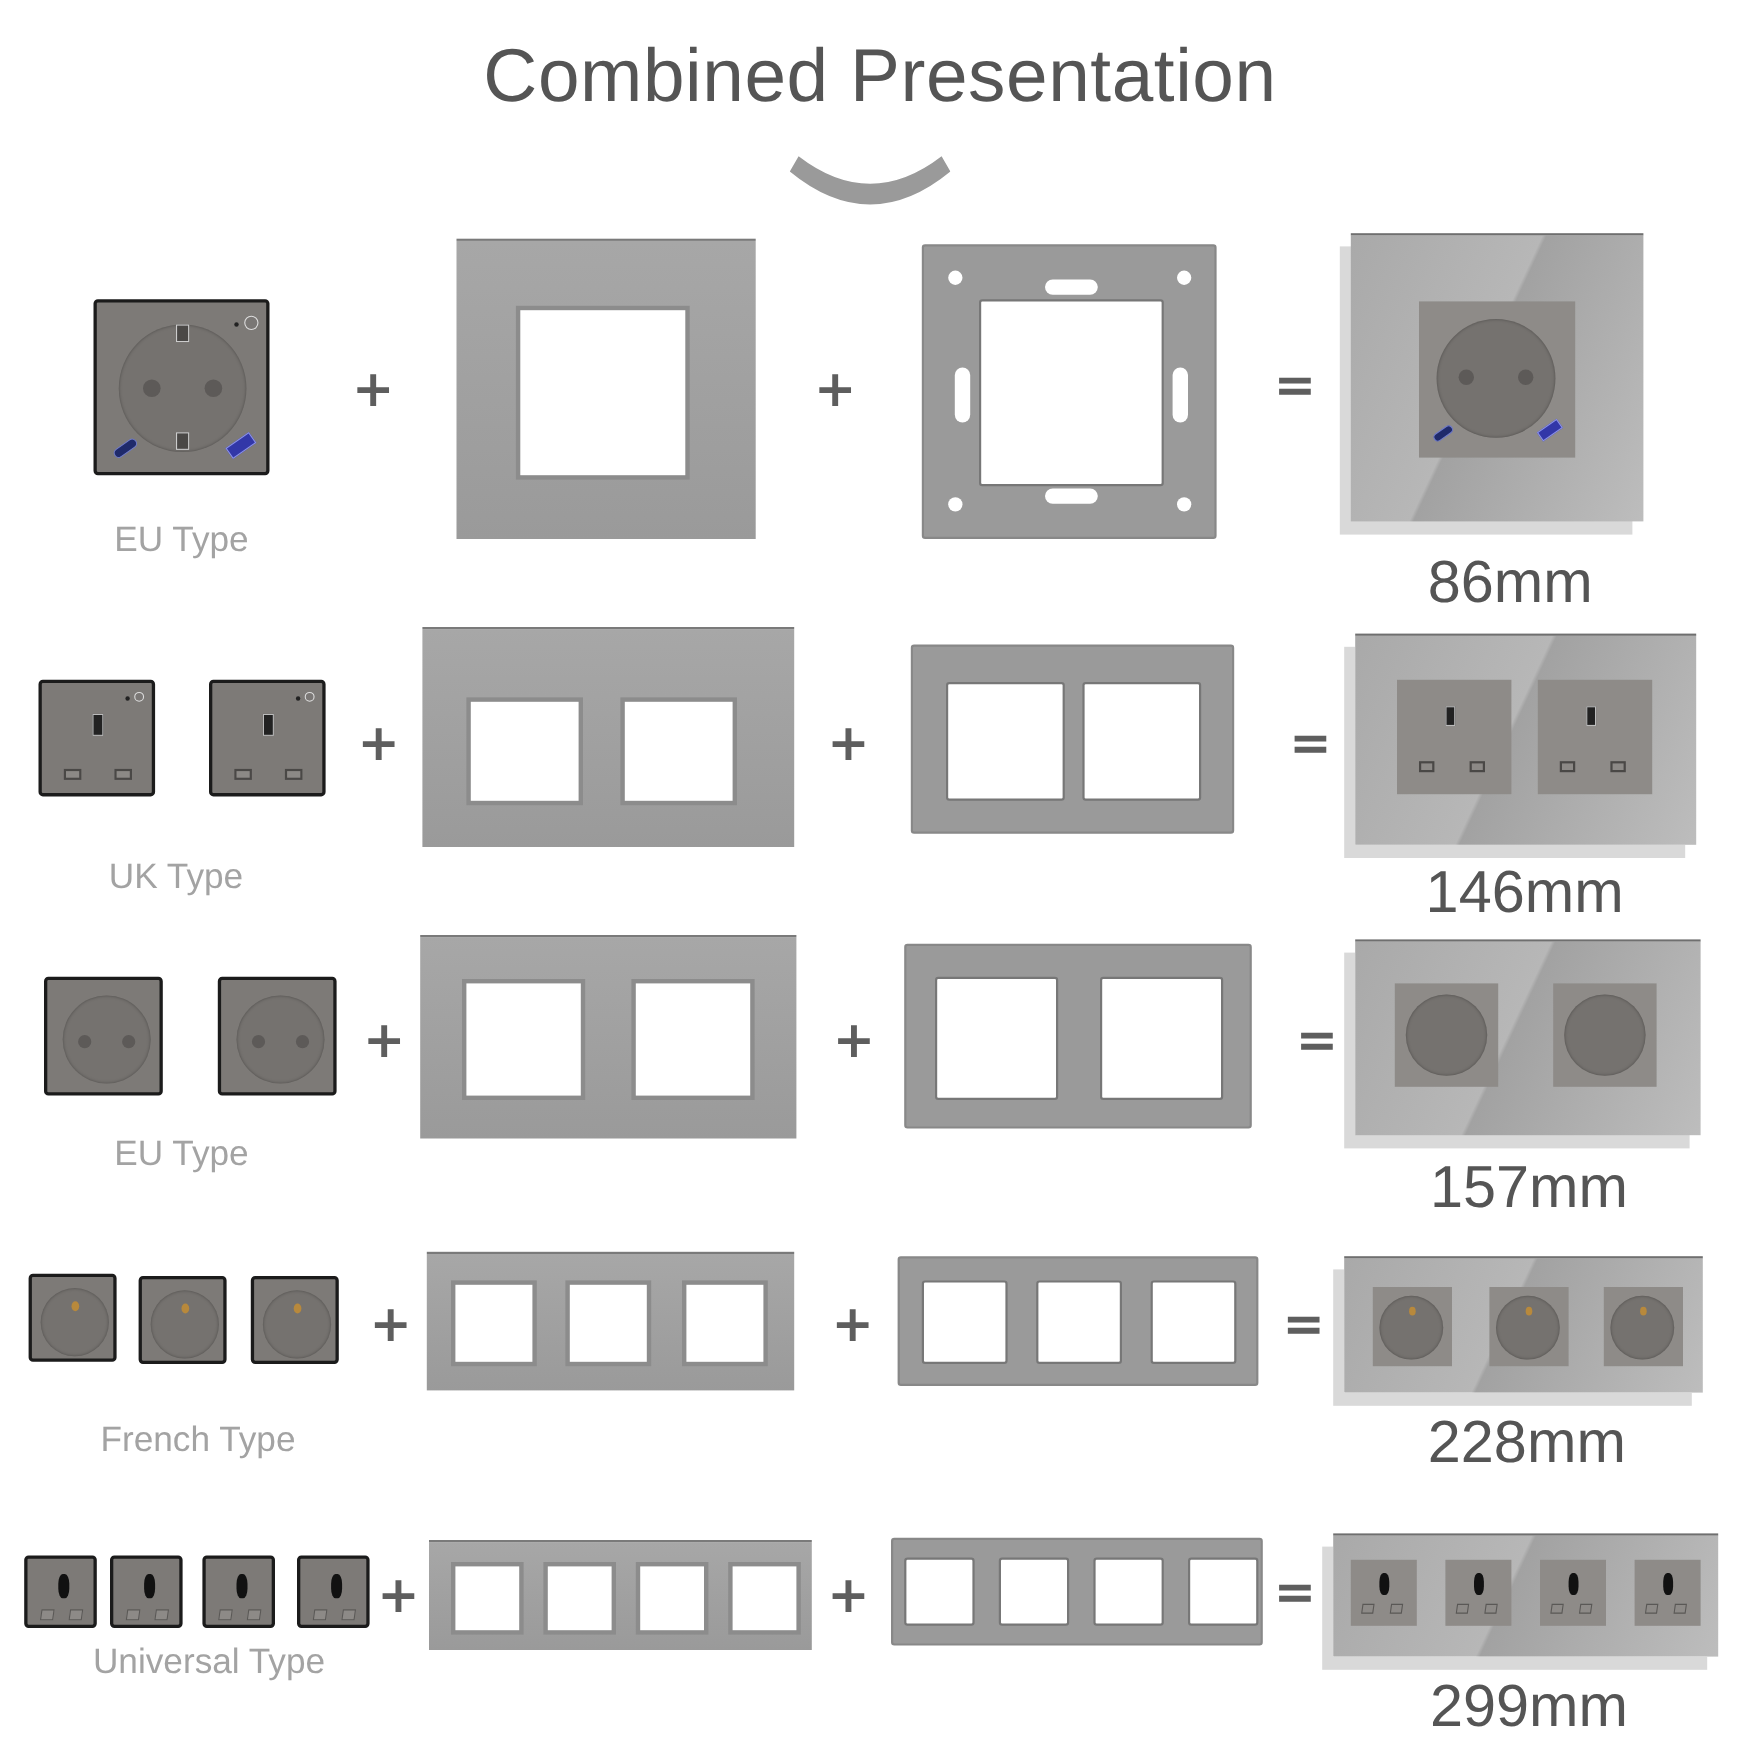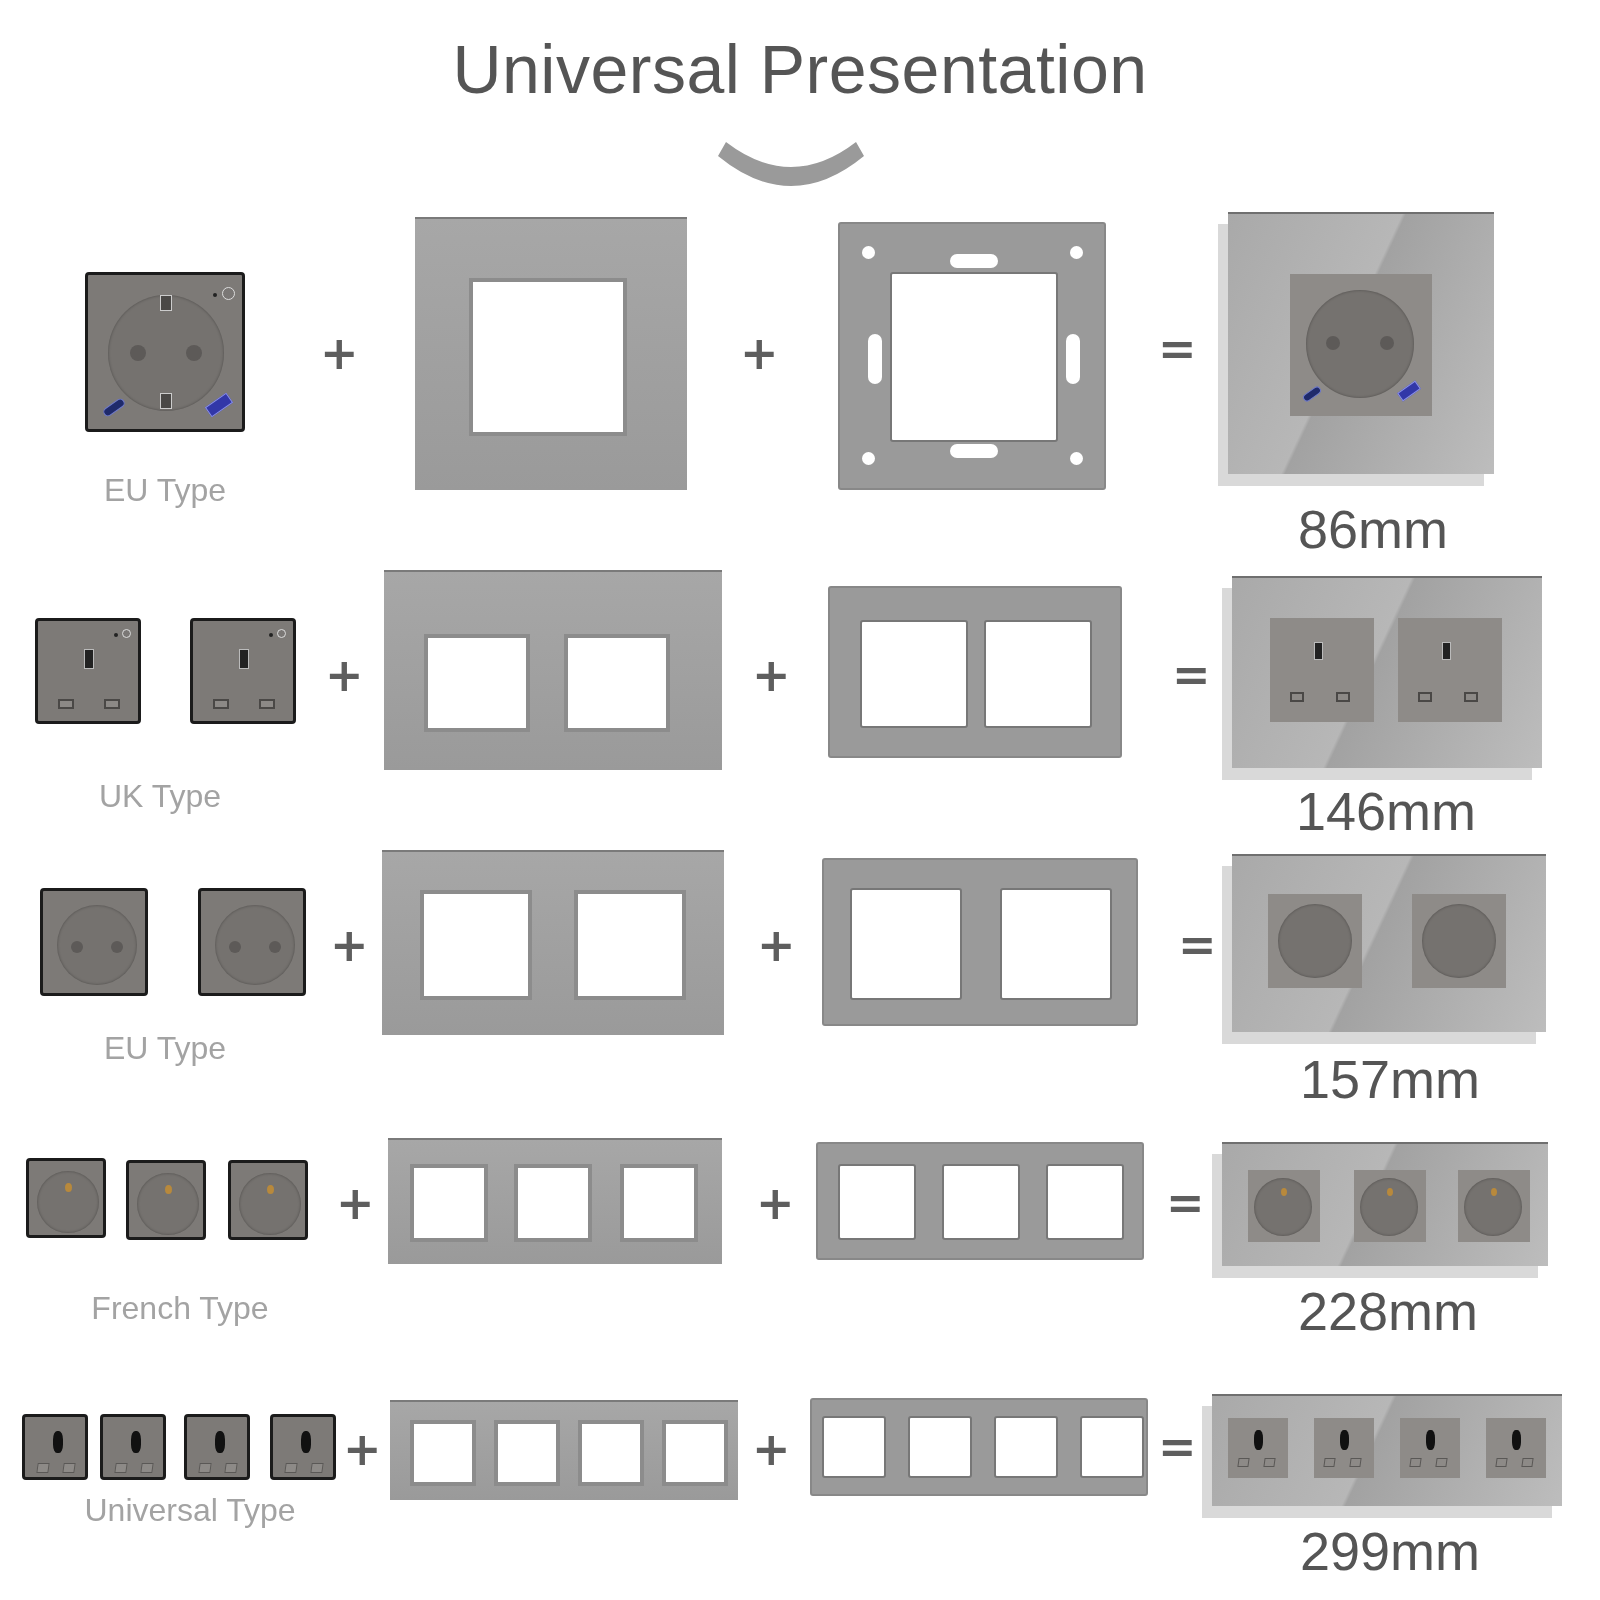--- a/index.html
+++ b/index.html
@@ -49,21 +49,21 @@
   .result { position: absolute; background: linear-gradient(115deg,#a9a9a9 0%,#b7b7b7 45%,#a2a2a2 46%,#bdbdbd 100%); border-top: 2px solid #6f6f6f; box-shadow: -10px 12px 0 #d9d9d9; }
   .insert { position: absolute; background: #8e8b88; }
 
   .op { position: absolute; font-size: 46px; font-weight: bold; color: #5e5e5e; font-family: "DejaVu Sans", sans-serif; line-height: 1; }
   .type-label { position: absolute; font-size: 32px; color: #a3a3a3; text-align: center; font-family: "Liberation Sans", sans-serif; }
   .mm { position: absolute; font-size: 54px; color: #555555; font-family: "Liberation Sans", sans-serif; }
 </style>
 </head>
 <body>
 
-<div class="title">Universal Presentation</div>
+<div class="title">Combined Presentation</div>
 <svg class="smile" viewBox="0 0 146 54">
   <path d="M0 16 Q73 76 146 16 L138 2 Q73 52 8 2 Z" fill="#9a9a9a"></path>
 </svg>
 
 <div class="row" style="top:0">
   <div class="module" style="left:85px;top:272px;width:160px;height:160px;">
     <div class="eu-cup" style="left:20px;top:20px;width:116px;height:116px;"></div>
     <div class="pin" style="left:42px;top:70px;width:16px;height:16px;"></div>
     <div class="pin" style="left:98px;top:70px;width:16px;height:16px;"></div>
     <div class="earth" style="left:72px;top:20px;width:12px;height:16px;"></div>

